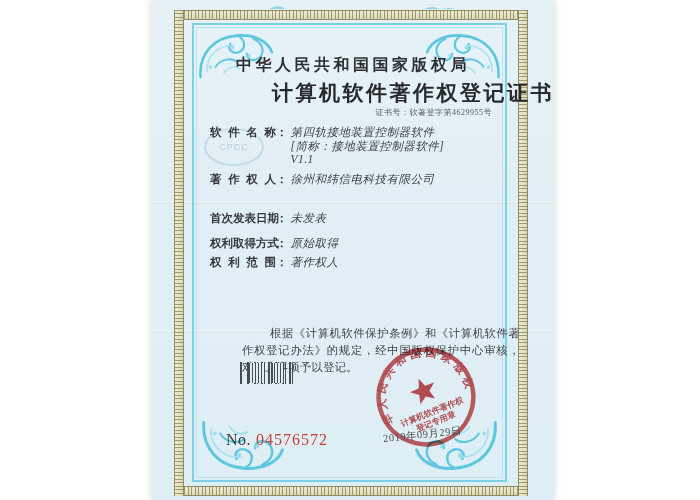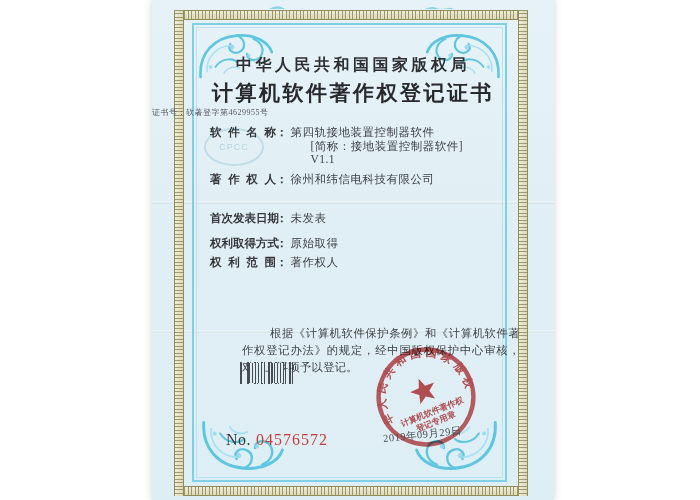--- a/index.html
+++ b/index.html
@@ -34,34 +34,34 @@
   .fl-br{bottom:19px;right:49px;width:100px;height:64px;transform:scale(-1,-1);}
   .top-stub{position:absolute;top:0;height:9px;width:44px;overflow:hidden;opacity:.9;}
   .stub1{left:112px;} .stub2{left:262px;}
   
   .watermark{position:absolute;left:52px;top:128px;width:56px;height:34px;border-radius:50%;
              border:2px solid rgba(150,195,215,.45);display:flex;align-items:center;justify-content:center;
              color:rgba(140,185,205,.55);font-size:9px;letter-spacing:1px;font-family:"Liberation Sans",sans-serif;}
   
   .title1{position:absolute;top:55px;left:0;right:0;text-align:center;
           font-size:16px;font-weight:bold;letter-spacing:3.5px;color:#2e2f33;}
-  .title2{position:absolute;top:79px;left:0;right:0;text-align:center;
+  .title2{position:absolute;top:79px;left:0;right:0;text-align:right;
           font-size:21px;font-weight:bold;letter-spacing:2.5px;color:#28292d;}
-  .certno{position:absolute;top:107px;left:0;right:62px;text-align:left;
+  .certno{position:absolute;top:107px;left:0;right:62px;text-align:right;
           font-size:8px;color:#55565c;letter-spacing:.5px;}
   
   .fields{position:absolute;top:126px;left:58px;right:36px;font-size:11.5px;color:#3f4247;}
   .field-row{margin-bottom:11px;line-height:13.5px;white-space:nowrap;}
   .field-row.gap-lg{margin-bottom:26px;}
   .field-row.gap-sm{margin-bottom:6px;}
   .f-label{font-weight:bold;color:#35373c;margin-top:16px;}
   .f-label-text{display:inline-block;width:66px;text-align:justify;text-align-last:justify;}
   .f-colon{font-weight:bold;}
-  .f-value{display:inline-block;vertical-align:top;letter-spacing:.5px;}
-  .f-extra{letter-spacing:.5px;margin-left:20px;}
+  .f-value{display:inline-block;vertical-align:top;letter-spacing:.5px;font-style:italic;}
+  .f-extra{letter-spacing:.5px;}
   
   .statement{position:absolute;top:325px;left:42px;right:34px;font-size:11.3px;color:#3f4247;
              line-height:17px;text-indent:28px;text-align:justify;word-break:break-all;letter-spacing:.3px;padding-left:48px;}
   
   .barcode{position:absolute;left:88px;top:362px;width:55px;height:22px;
            background-image:repeating-linear-gradient(90deg,#474b52 0 2px,rgba(0,0,0,0) 2px 3.5px,#474b52 3.5px 4.2px,rgba(0,0,0,0) 4.2px 7px);}
   .barcode .blk{position:absolute;top:1px;bottom:1px;
            background-image:repeating-linear-gradient(90deg,#474b52 0 1.5px,#dfeef4 1.5px 3px),
                             repeating-linear-gradient(0deg,rgba(223,238,244,.9) 0 2px,rgba(0,0,0,0) 2px 4px);}
   .blk1{left:9px;width:15px;} .blk2{left:28px;width:15px;}

